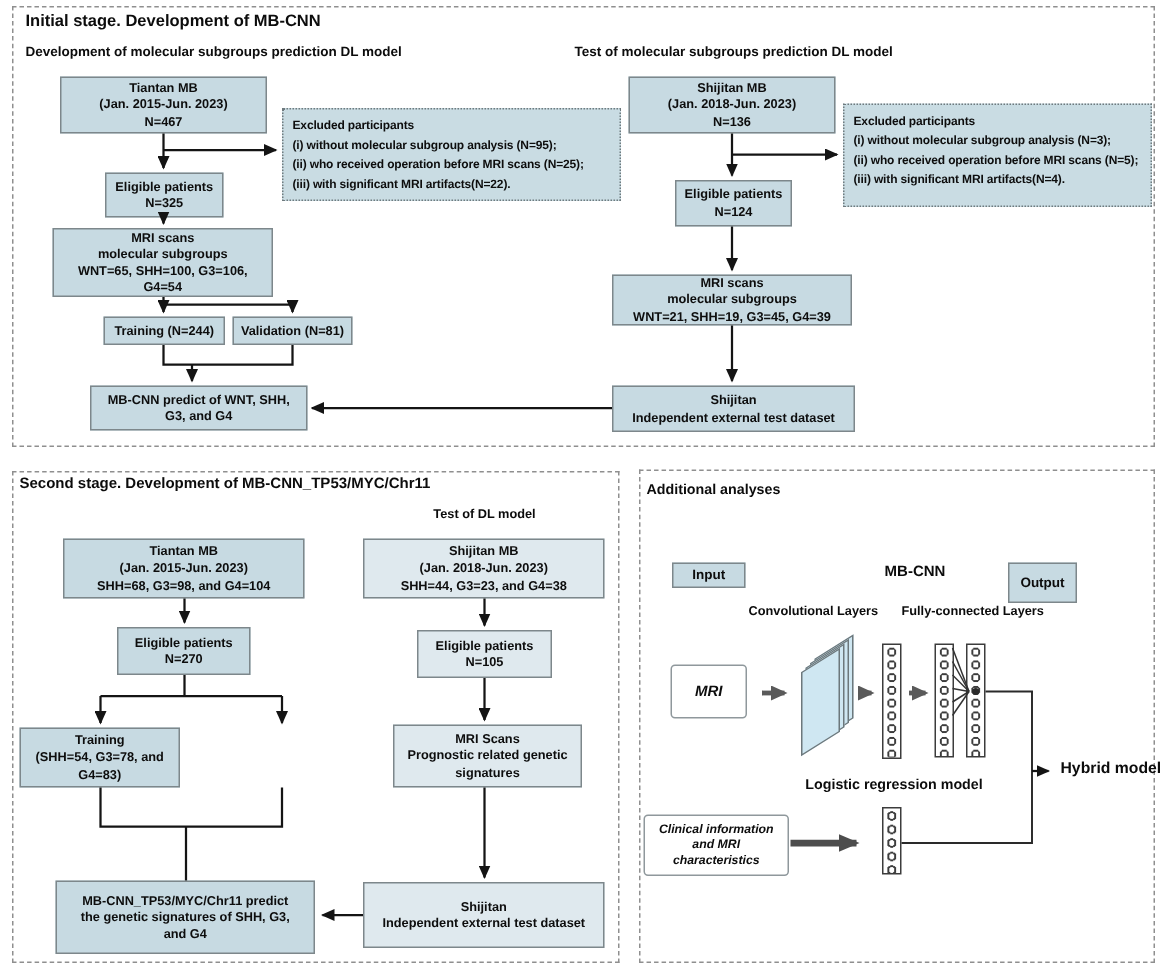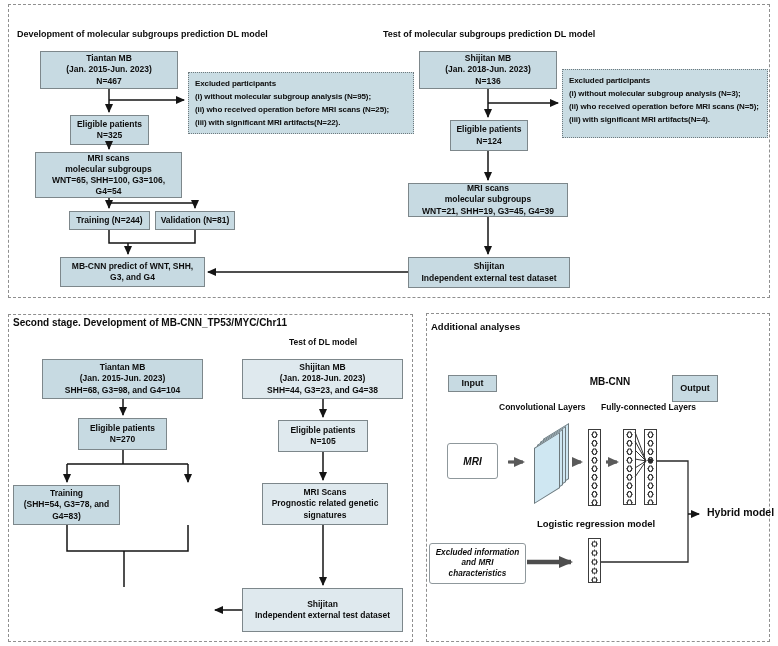--- a/index.html
+++ b/index.html
@@ -94,20 +94,21 @@
     <circle cx="650.5" cy="461" r="2.4" fill="#2a2a2a"></circle>
 
     <g stroke="#2a2a2a" stroke-width="1.3" fill="none">
       <path d="M657,461 H688 V562 H601"></path>
       <line x1="688" y1="514" x2="699" y2="514" marker-end="url(#ab)" stroke="#141414" stroke-width="1.5"></line>
     </g>
 
     <line x1="527" y1="562" x2="571" y2="562" stroke="#4d4d4d" stroke-width="4.5" marker-end="url(#ad)"></line>
   </svg>
 
+  <div class="lbl" style="left:17px;top:8px;font-size:11px">Initial stage. Development of MB-CNN</div>
   <div class="lbl" style="left:17px;top:29px;font-size:9px">Development of molecular subgroups prediction DL model</div>
   <div class="lbl" style="left:383px;top:29px;font-size:9px">Test of molecular subgroups prediction DL model</div>
 
   <div class="fbox blue" style="left:40px;top:51px;width:138px;height:38px">Tiantan MB
 (Jan. 2015-Jun. 2023)
 N=467</div>
   <div class="fbox dotted" style="left:188px;top:72px;width:226px;height:62px">Excluded participants
 (i) without molecular subgroup analysis (N=95);
 (ii) who received operation before MRI scans (N=25);
 (iii) with significant MRI artifacts(N=22).</div>
@@ -141,20 +142,23 @@
   <div class="lbl ctr" style="left:270px;top:337px;width:106px;font-size:8.5px">Test of DL model</div>
 
   <div class="fbox blue" style="left:42px;top:359px;width:161px;height:40px">Tiantan MB
 (Jan. 2015-Jun. 2023)
 SHH=68, G3=98, and G4=104</div>
   <div class="fbox blue" style="left:78px;top:418px;width:89px;height:32px">Eligible patients
 N=270</div>
   <div class="fbox blue" style="left:13px;top:485px;width:107px;height:40px">Training
 (SHH=54, G3=78, and
 G4=83)</div>
+  <div class="fbox blue" style="left:37px;top:587px;width:173px;height:49px">MB-CNN_TP53/MYC/Chr11 predict
+the genetic signatures of SHH, G3,
+and G4</div>
 
   <div class="fbox lightblue" style="left:242px;top:359px;width:161px;height:40px">Shijitan MB
 (Jan. 2018-Jun. 2023)
 SHH=44, G3=23, and G4=38</div>
   <div class="fbox lightblue" style="left:278px;top:420px;width:90px;height:32px">Eligible patients
 N=105</div>
   <div class="fbox lightblue" style="left:262px;top:483px;width:126px;height:42px">MRI Scans
 Prognostic related genetic
 signatures</div>
   <div class="fbox lightblue" style="left:242px;top:588px;width:161px;height:44px">Shijitan
@@ -176,19 +180,19 @@
   <div class="sheet" style="left:537px;top:437px"></div>
   <div class="sheet" style="left:534px;top:440px"></div>
 
   <div class="nn-col" style="left:588px;top:429px;width:13px;height:77px"></div>
   <div class="nn-col" style="left:623px;top:429px;width:13px;height:76px"></div>
   <div class="nn-col" style="left:644px;top:429px;width:13px;height:76px"></div>
   <div class="nn-col lr-col" style="left:588px;top:538px;width:13px;height:45px"></div>
 
   <div class="lbl ctr" style="left:520px;top:518px;width:152px;font-size:9.5px">Logistic regression model</div>
 
-  <div class="fbox whitebox round" style="left:429px;top:543px;width:97px;height:41px;font-size:8.2px">Excluded information
+  <div class="fbox whitebox round" style="left:429px;top:543px;width:97px;height:41px;font-size:8.2px">Clinical information
 and MRI
 characteristics</div>
 
   <div class="lbl" style="left:707px;top:506px;font-size:10.5px">Hybrid model</div>
 
 </div>
 
 </body></html>

